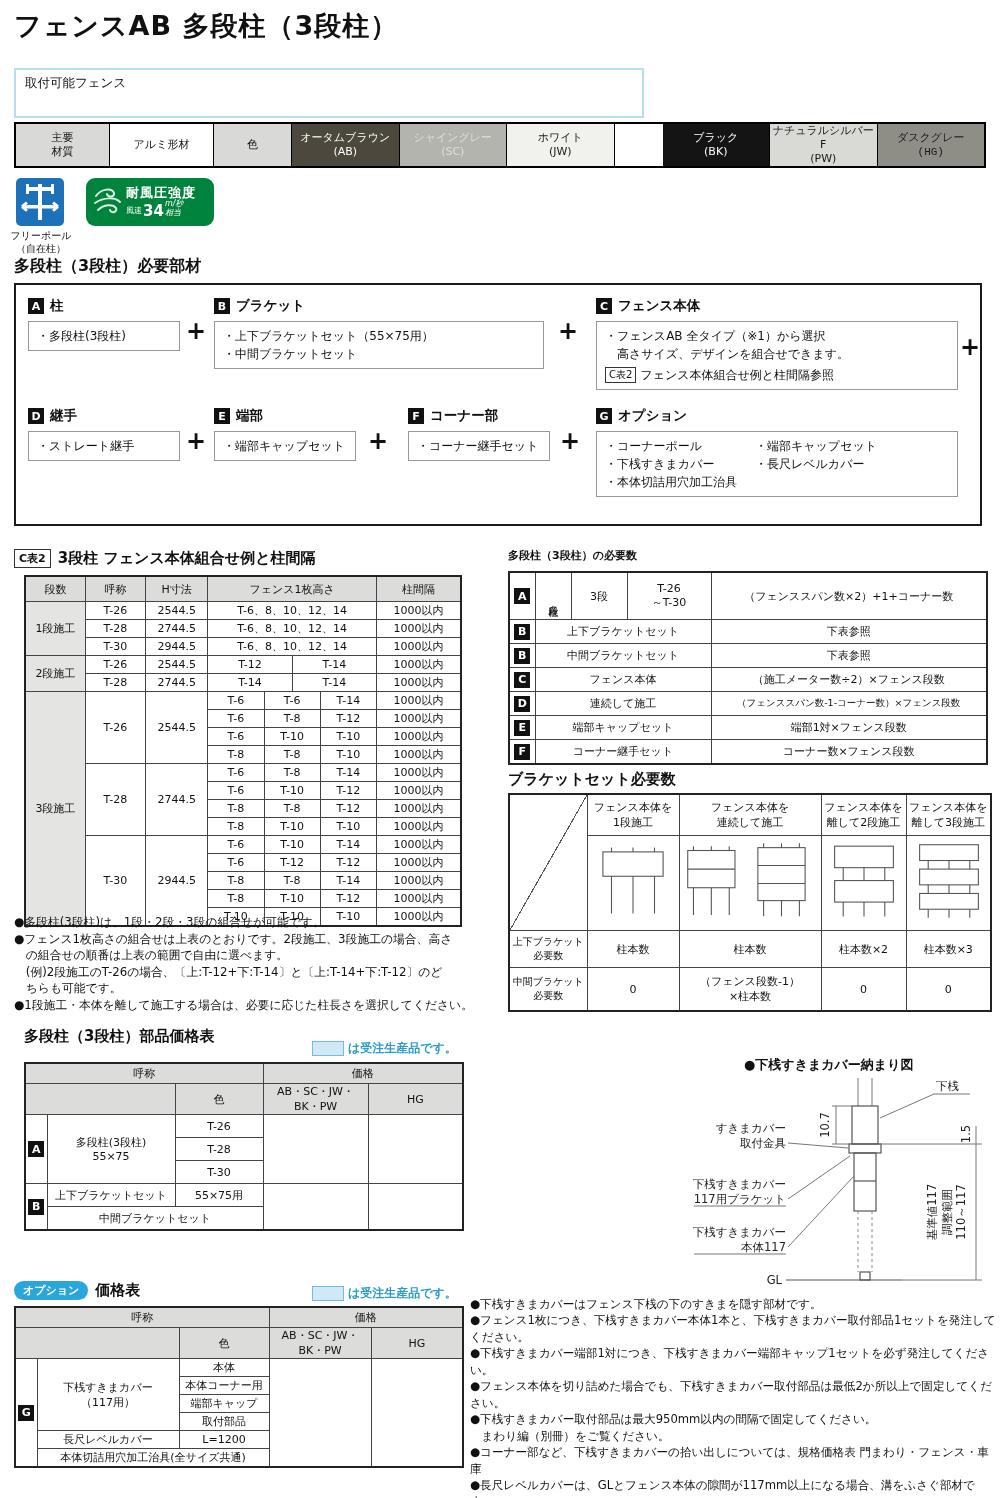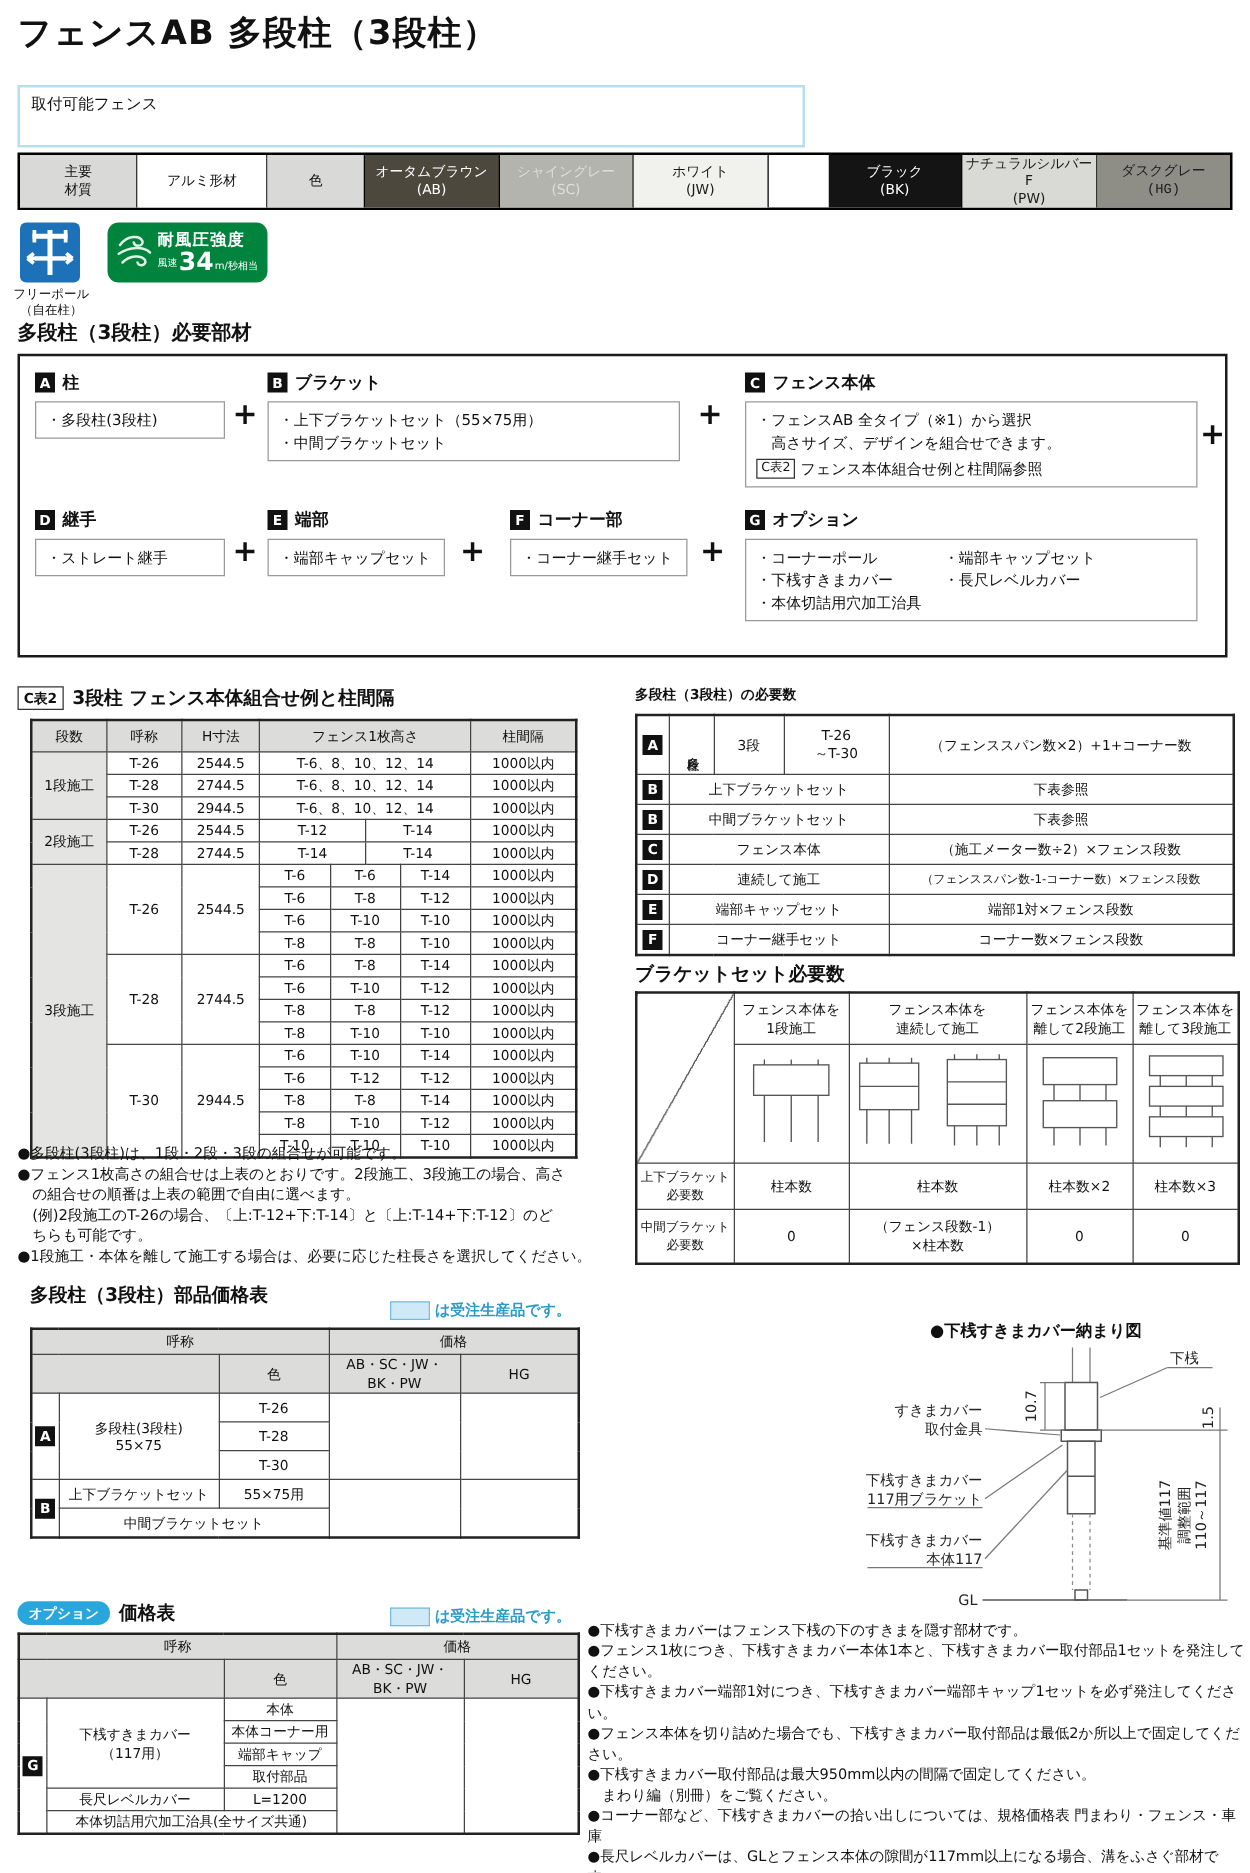--- a/index.html
+++ b/index.html
@@ -26,22 +26,22 @@
 
   
   .fp-icon { position:absolute; top:178px; left:16px; width:48px; height:48px; background:#1d71b8; border-radius:5px; }
   .fp-label { position:absolute; top:229px; left:0px; width:82px; text-align:center; font-size:10px; line-height:1.3; }
   .wind-badge { position:absolute; top:178px; left:86px; width:128px; height:48px; background:#00843d;
                 border-radius:9px; color:#fff; display:flex; align-items:center; padding:0 7px; box-sizing:border-box; }
   .wind-text { margin-left:3px; }
   .wind-title { font-size:13px; font-weight:bold; letter-spacing:1px; line-height:1.1; }
   .wind-row { display:flex; align-items:flex-end; }
   .wind-prefix { font-size:8px; margin-bottom:2px; }
-  .wind-value { font-size:20px; font-weight:bold; line-height:0.85; margin:0 1px; }
-  .wind-stack { display:flex; flex-direction:row; font-size:8px; line-height:1.1; }
+  .wind-value { font-size:15px; font-weight:bold; line-height:0.85; margin:0 1px; }
+  .wind-stack { display:flex; flex-direction:column; font-size:8px; line-height:1.1;font-style:italic; }
 
   .section-heading { position:absolute; font-size:16px; font-weight:bold; }
   #parts-heading { top:256px; left:14px; }
 
   
   .parts-box { position:absolute; top:283px; left:14px; width:968px; height:243px; border:2px solid #1a1a1a; box-sizing:border-box; }
   .pgroup { position:absolute; }
   .pg-header { display:flex; align-items:center; gap:6px; font-size:13.5px; font-weight:bold; }
   .abadge { width:16px; height:16px; min-width:16px; background:#111; color:#fff; font-size:11px; font-weight:bold;
             display:inline-flex; align-items:center; justify-content:center; }

